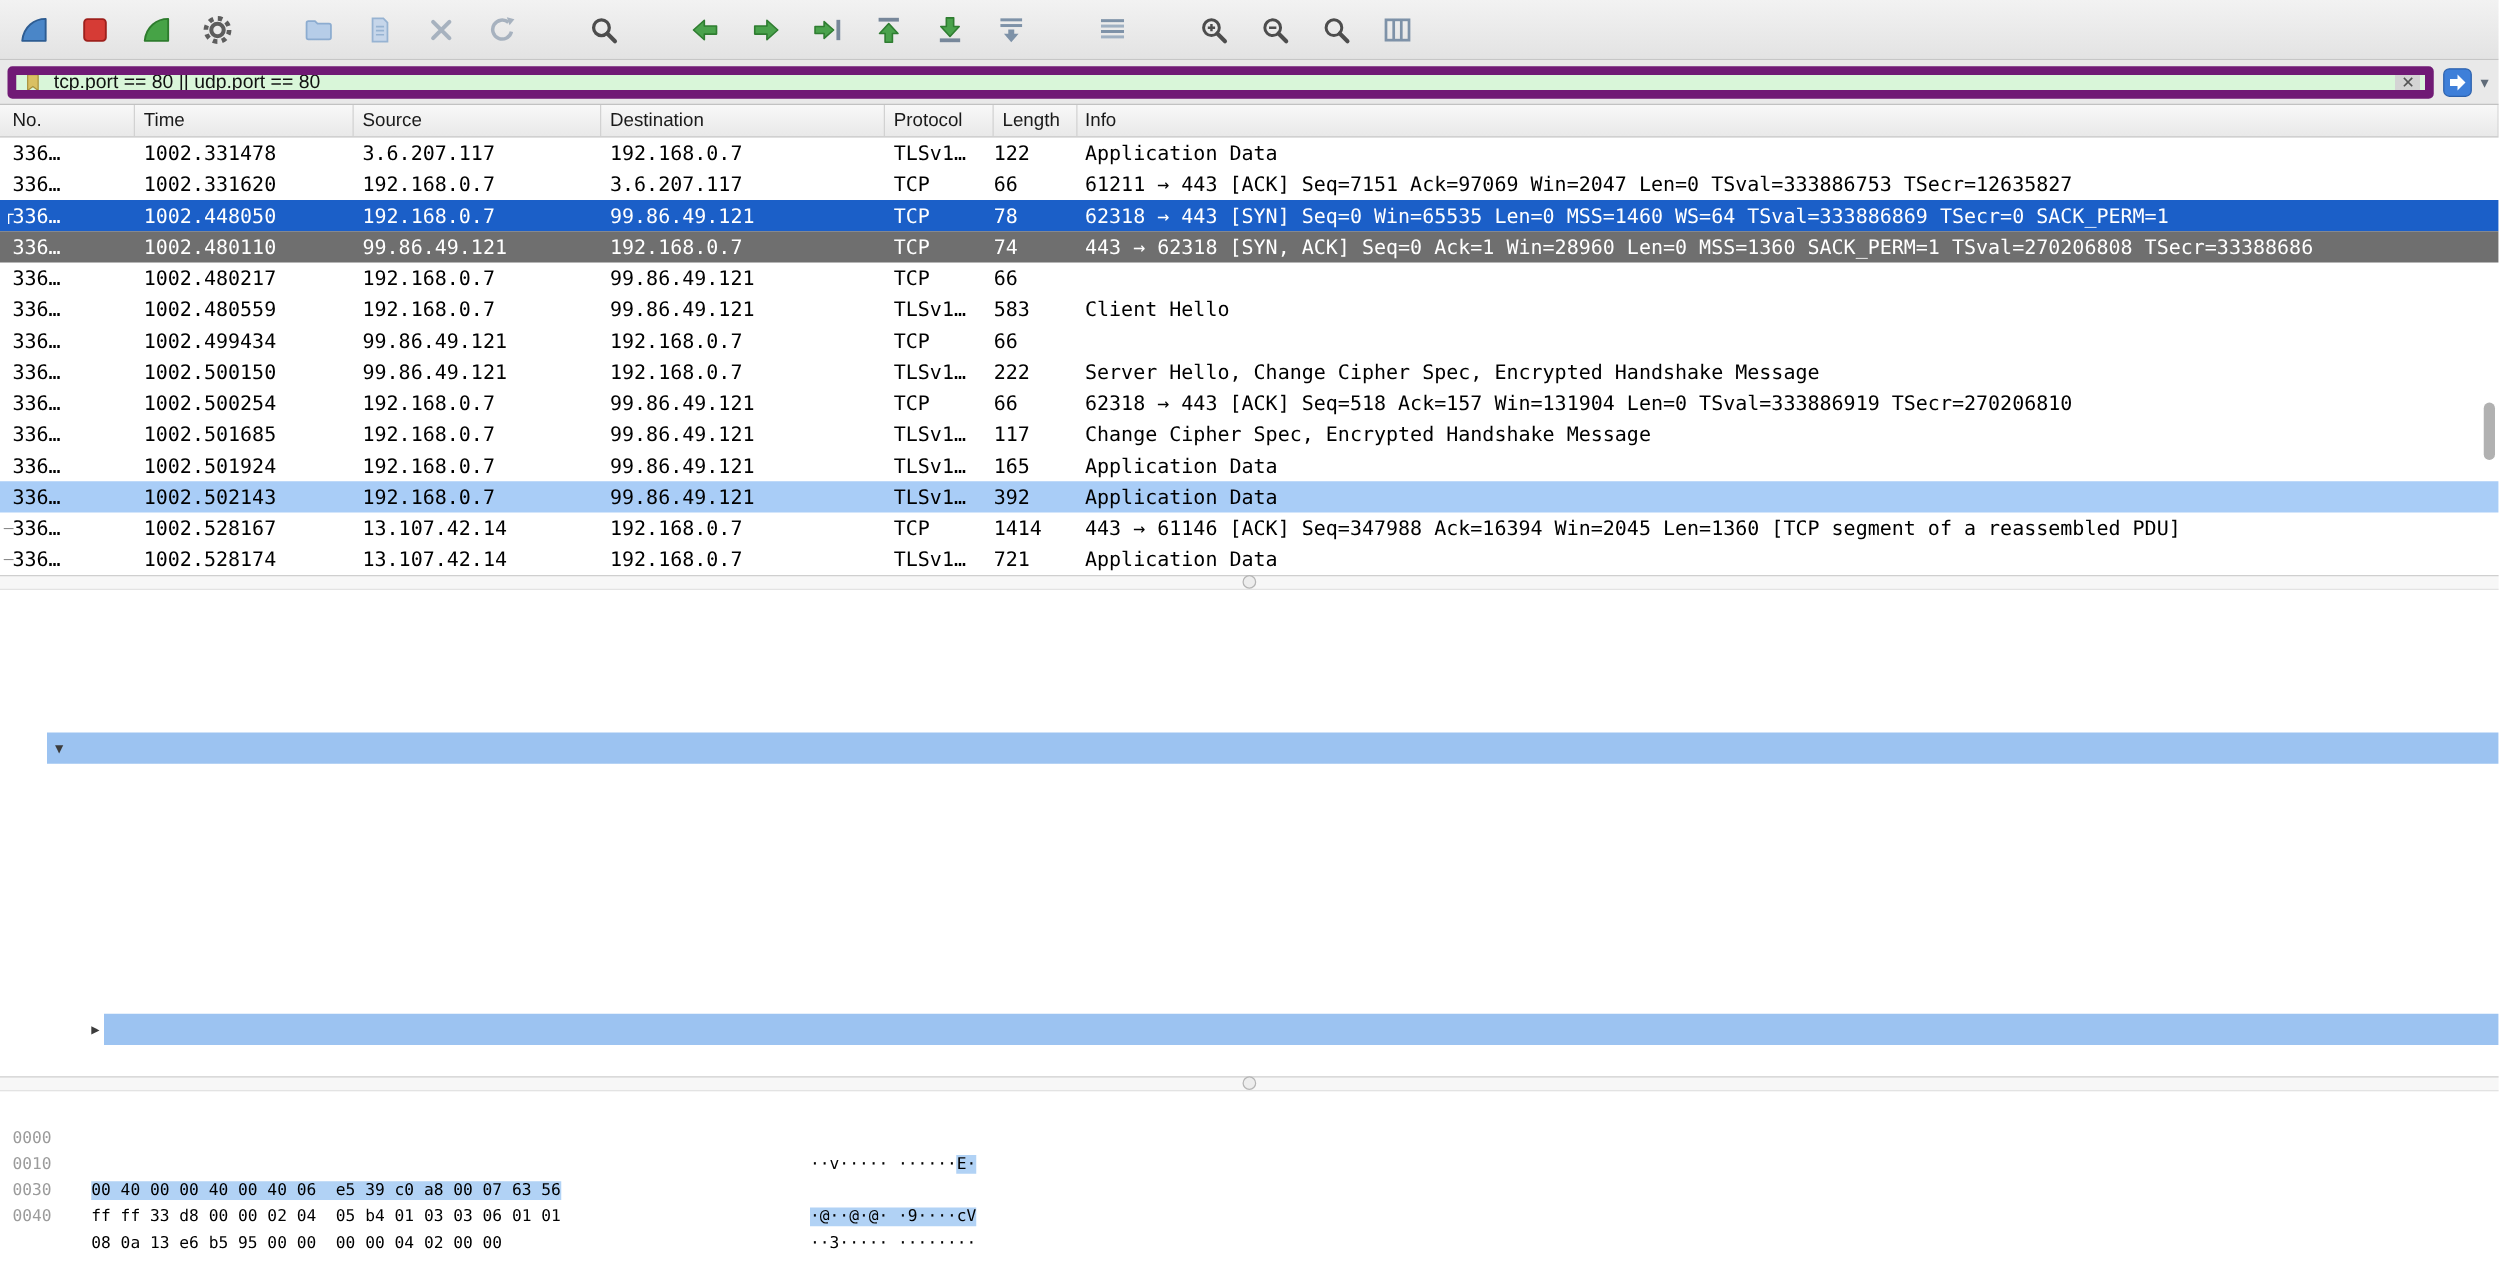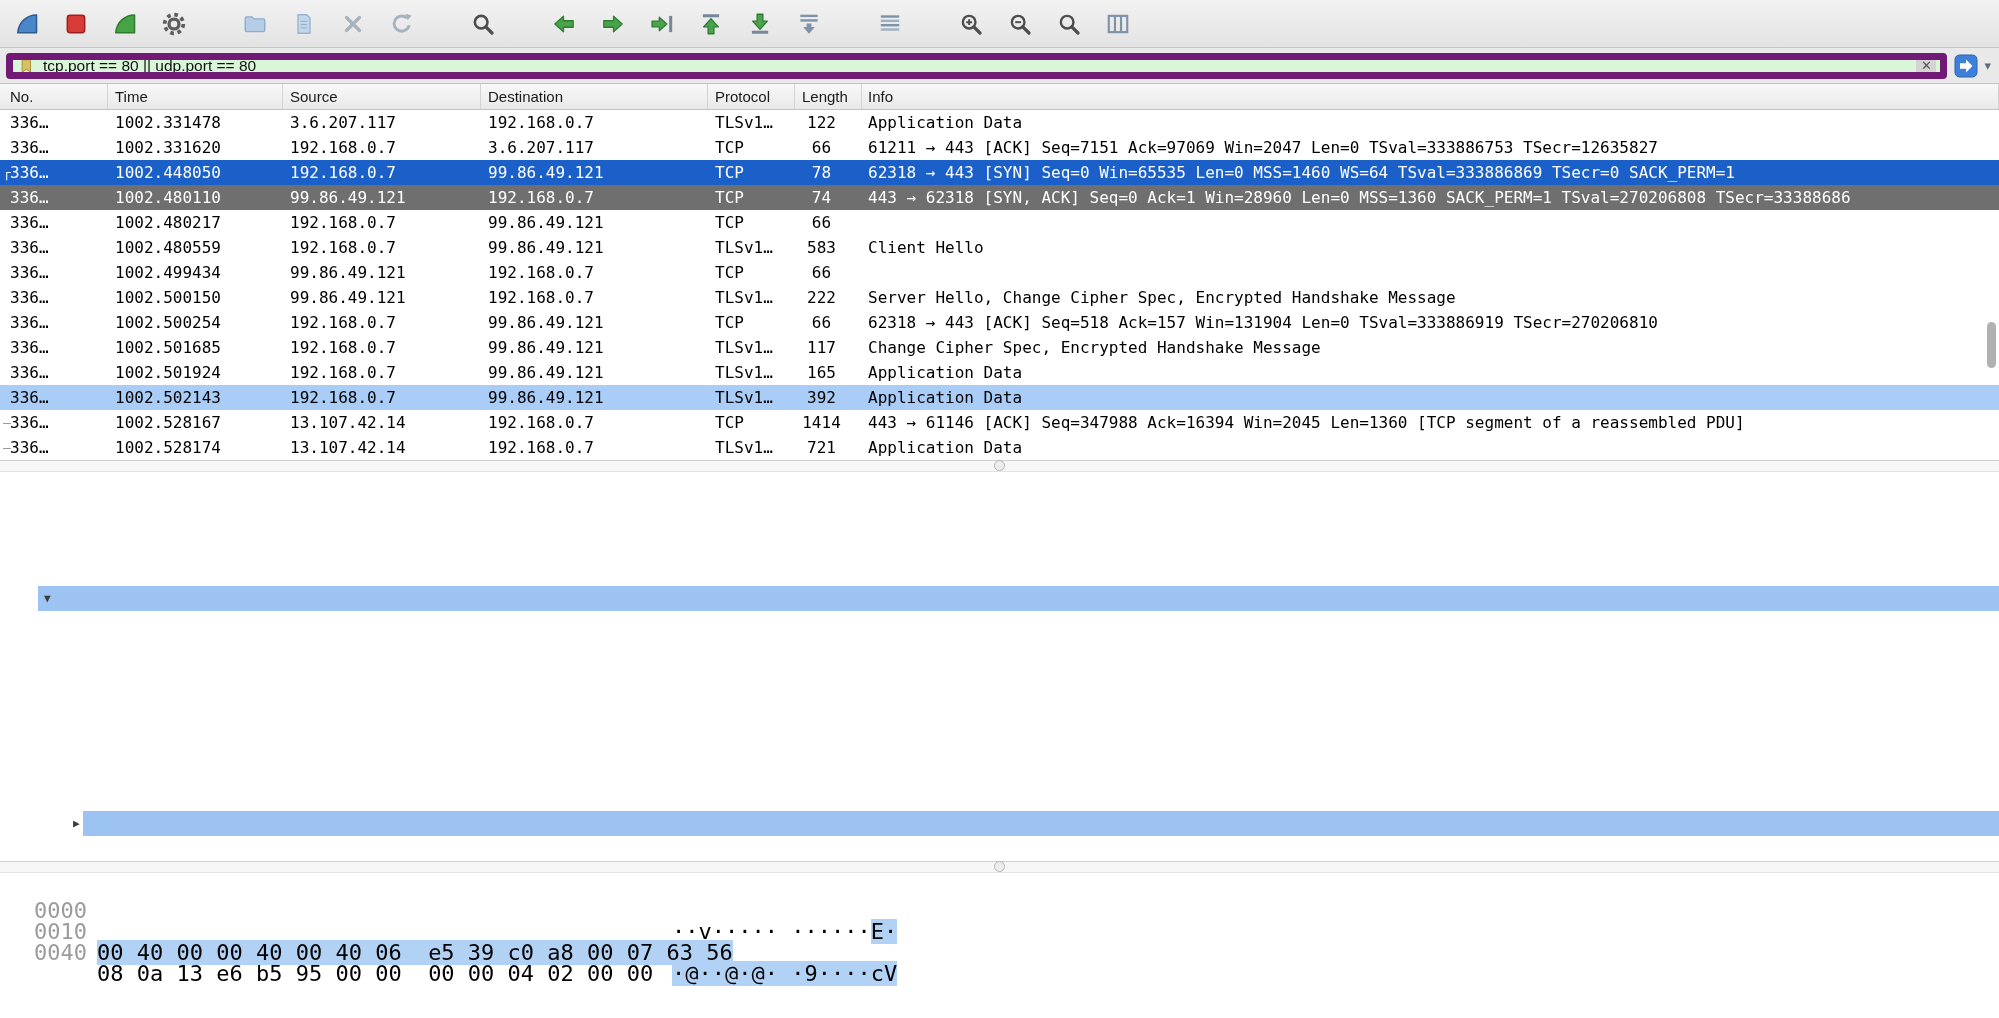--- a/index.html
+++ b/index.html
@@ -41,21 +41,21 @@
   .col-time{width:175px; flex:0 0 175px;}
   .col-src{width:198px; flex:0 0 198px;}
   .col-dst{width:227px; flex:0 0 227px;}
   .col-proto{width:87px; flex:0 0 87px;}
   .col-len{width:67px; flex:0 0 67px;}
   .col-info{flex:1 1 auto; min-width:0; padding-left:6px;}
   .plist{height:350px; flex:0 0 350px; overflow:hidden; position:relative;
     font-family:"DejaVu Sans Mono", monospace; font-size:16px;}
   .prow{position:relative; display:flex; height:25px; line-height:25px; color:#000;}
   .pcell{white-space:pre; overflow:hidden;}
-  .prow .col-len{text-align:center; padding-right:14px; padding-left:0;}
+  .prow .col-len{text-align:left; padding-right:14px; padding-left:0;}
   .st-sel{background:var(--selected-row); color:#fff;}
   .st-gray{background:var(--ignored-row); color:#fff;}
   .st-blue{background:var(--marked-row); color:#000;}
   .mark{position:absolute; left:3px; top:0; width:13px; font-size:13px; color:#8a8a8a;}
   .st-sel .mark{color:#fff;}
   .vscroll{position:absolute; right:3px; top:212px; width:9px; height:46px;
     border-radius:5px; background:#a9a9a9; opacity:.9;}
 
   
   .split{height:12px; flex:0 0 12px; background:#f7f7f7; border-top:1px solid #cfcfcf;
@@ -71,21 +71,21 @@
   .ind-2{padding-left:100px;}
   .cut-top{margin-top:-11px;}
   .tri{position:absolute; top:0; font-size:11px; color:#3c3c3c;}
   .ind-1 .tri{left:44px;}
   .ind-2 .tri{left:73px;}
   .hl-field{background:linear-gradient(90deg, transparent 0 38px, var(--detail-highlight) 38px);}
   .hl-child{background:linear-gradient(90deg, transparent 0 83px, var(--detail-highlight) 83px);}
 
   
   .hexpane{height:145px; flex:0 0 145px; background:#fff; overflow:hidden; padding-top:6px;
-    font-family:"DejaVu Sans Mono", monospace; font-size:22px; color:#000;margin-left:24px;}
+    font-family:"DejaVu Sans Mono", monospace; font-size:13px; color:#000;}
   .hrow{position:relative; height:21px; line-height:21px; white-space:pre;}
   .off{position:absolute; left:10px; color:#9b9b9b;}
   .hx{position:absolute; left:73px;}
   .asc{position:absolute; left:648px;}
   .hrow i{font-style:normal;}
   .hrow .hl{background:var(--hex-highlight);}
 </style>
 </head>
 <body>
 
@@ -506,20 +506,25 @@
         <span class="asc"><i>··v····· ······</i><i class="hl">E·</i><i></i></span>
       </div>
 
       <div class="hrow">
         <span class="off">0010</span>
         <span class="hx"><i></i><i class="hl">00 40 00 00 40 00 40 06  e5 39 c0 a8 00 07 63 56</i><i></i></span>
         <span class="asc"><i></i><i class="hl">·@··@·@· ·9····cV</i><i></i></span>
       </div>
 
 
+      <div class="hrow">
+        <span class="off">0030</span>
+        <span class="hx"><i>ff ff 33 d8 00 00 02 04  05 b4 01 03 03 06 01 01</i><i class="hl"></i><i></i></span>
+        <span class="asc"><i>··3····· ········</i><i class="hl"></i><i></i></span>
+      </div>
 
       <div class="hrow">
         <span class="off">0040</span>
         <span class="hx"><i>08 0a 13 e6 b5 95 00 00  00 00 04 02 00 00</i><i class="hl"></i><i></i></span>
         
       </div>
     </div>
 
 </div>
 

